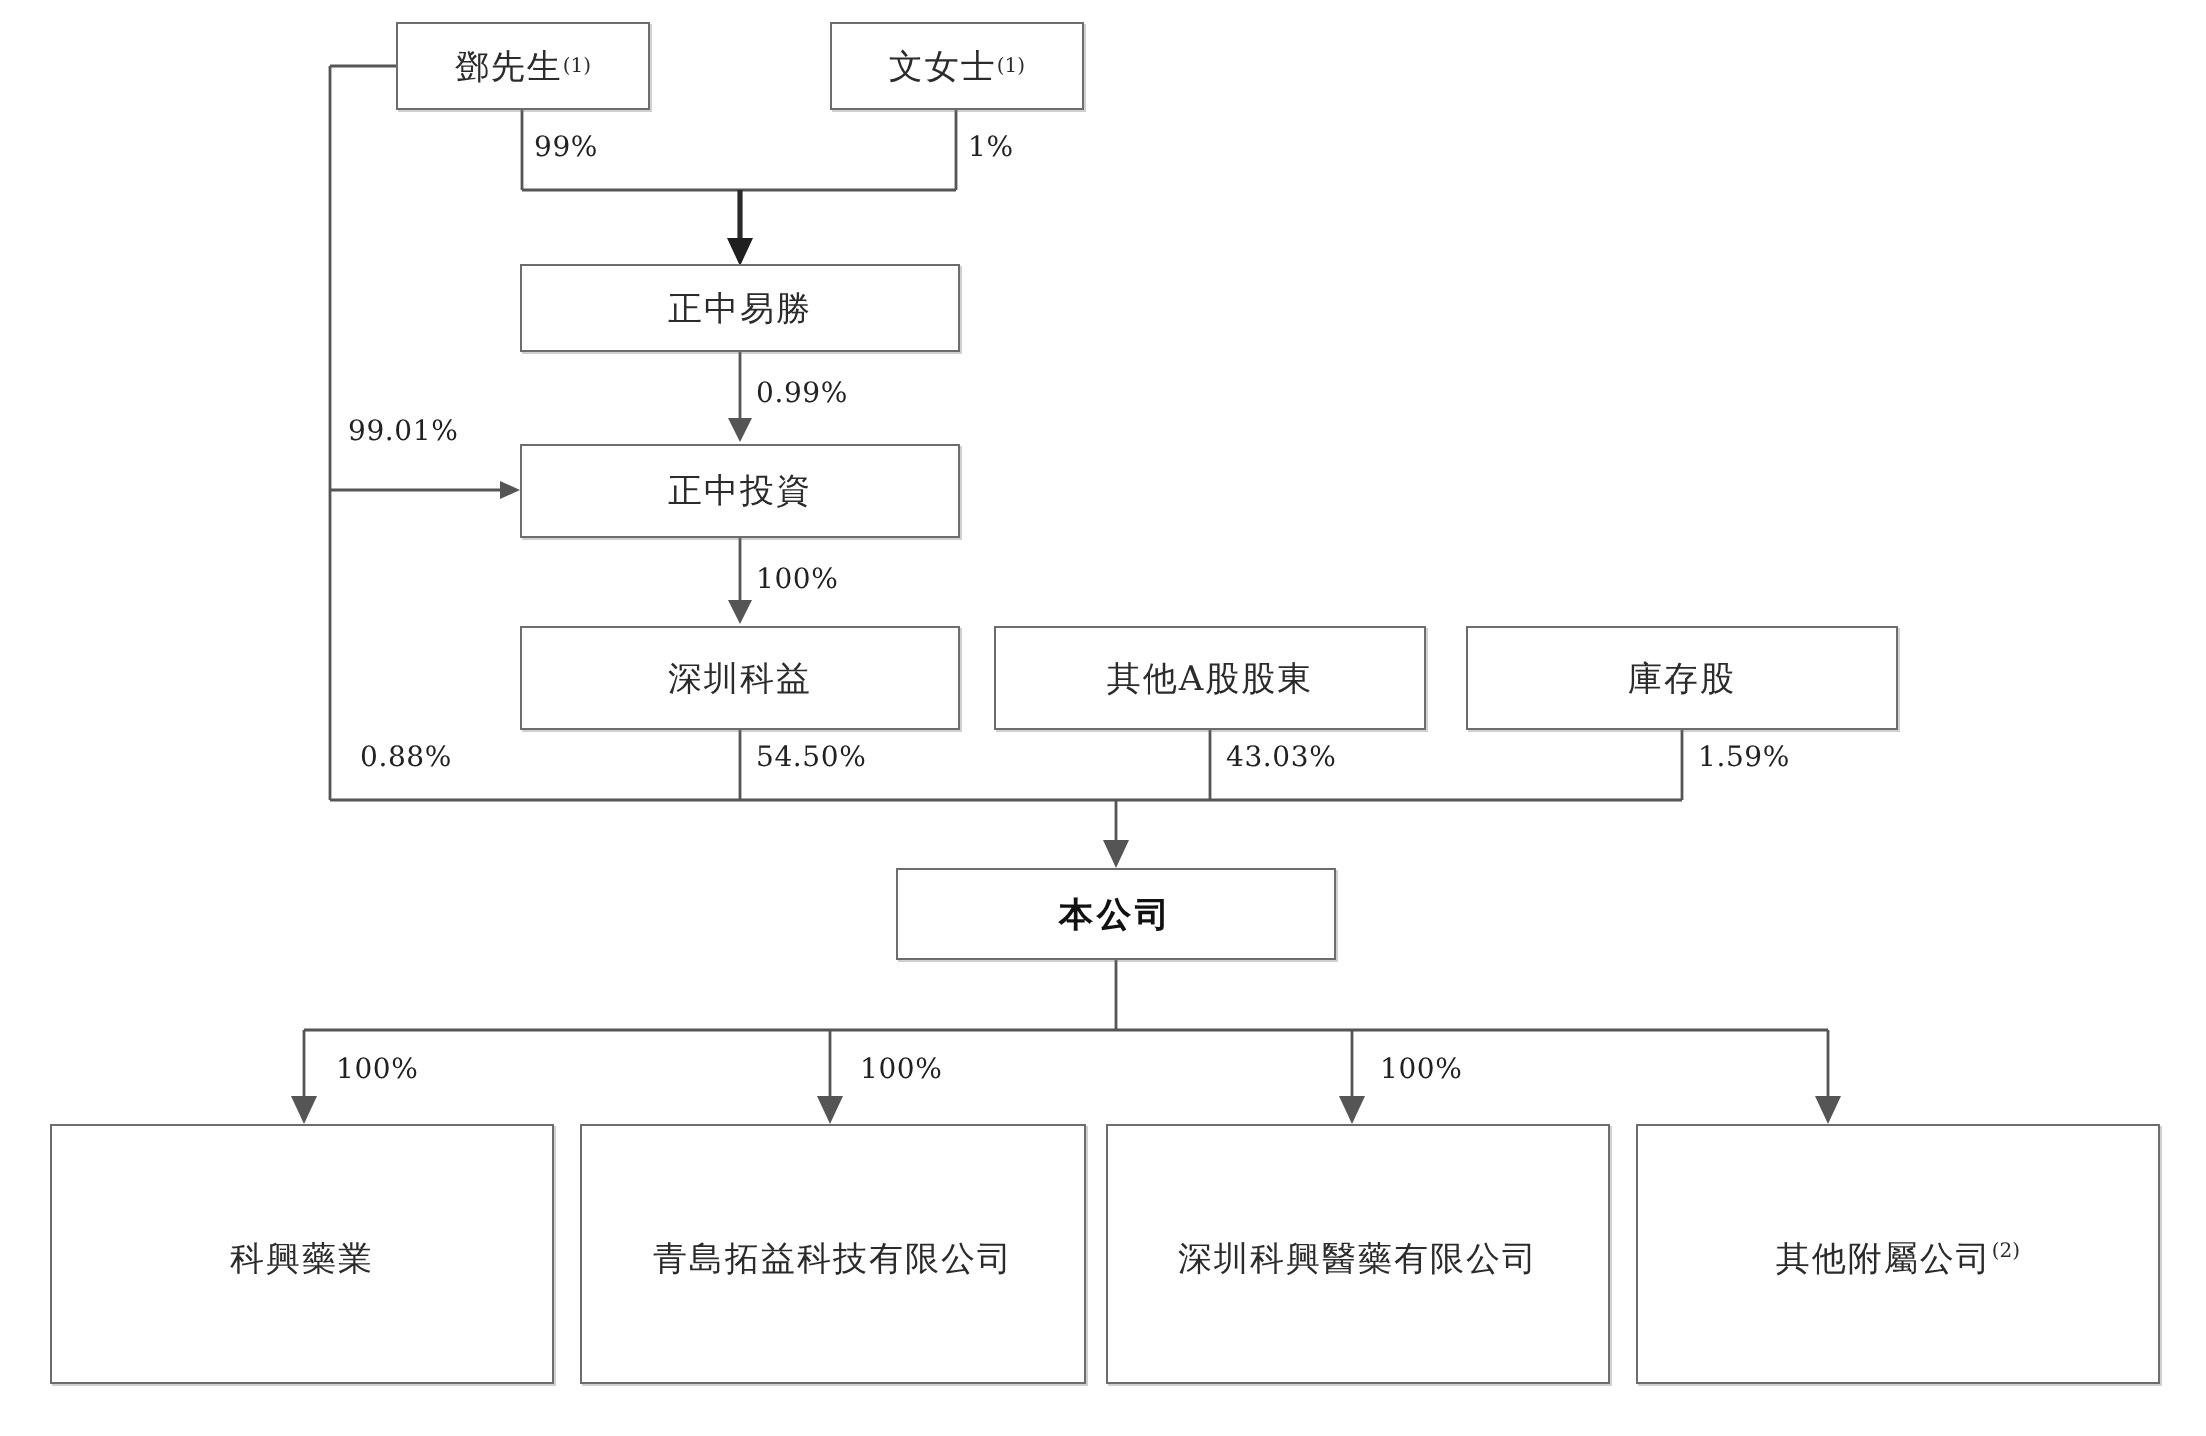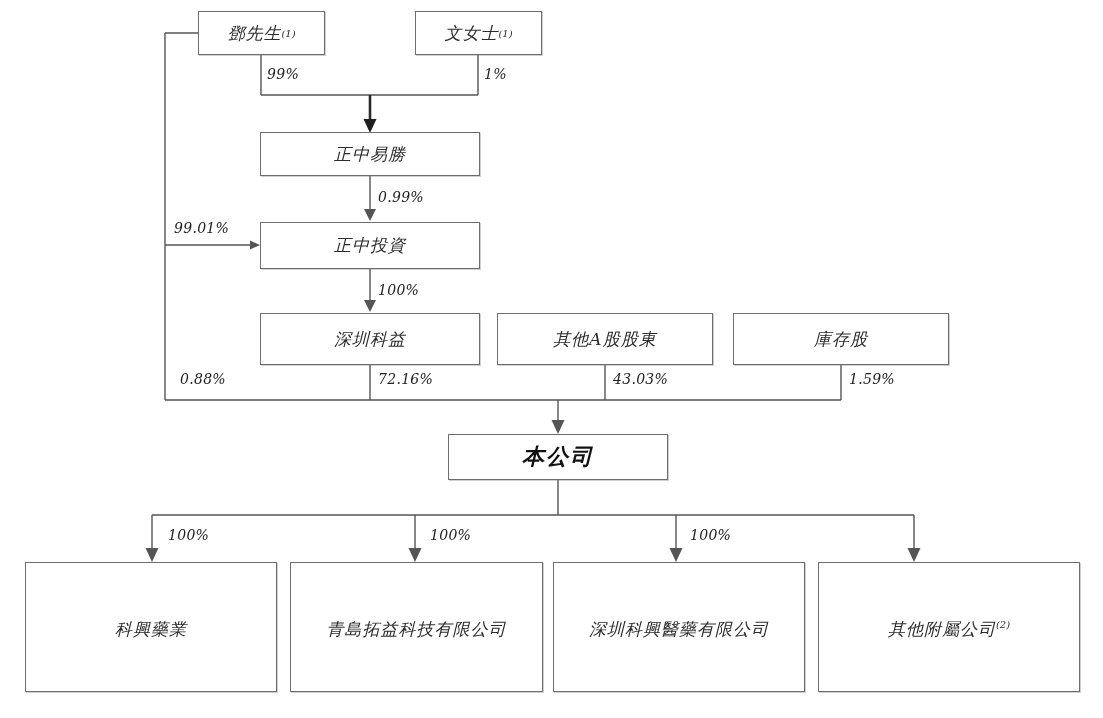--- a/index.html
+++ b/index.html
@@ -1,35 +1,35 @@
 <!DOCTYPE html>
 <html><head>
 <meta charset="utf-8">
 <style>
   html,body{margin:0;padding:0;background:#ffffff;}
   body{
     width:1103px;height:718px;position:relative;overflow:hidden;
     font-family:"DejaVu Serif","Liberation Serif",serif;
     color:#1a1a1a;
   }
-  #chart{position:absolute;left:0;top:0;width:965px;height:718px;font-style:italic;}
+  #chart{position:absolute;left:0;top:0;width:965px;height:718px;}
   .node{
     position:absolute;box-sizing:border-box;
     border:1px solid #6d6d6d;
     background:#ffffff;
     display:flex;align-items:center;justify-content:center;
     text-align:center;
     font-family:"DejaVu Serif","Liberation Serif",serif;
     font-size:17px;letter-spacing:1px;
     color:#2b2b2b;
     box-shadow:1px 1px 0 rgba(120,120,120,.35);
   }
   .node.bold{
     font-family:"DejaVu Sans","Liberation Sans",sans-serif;
-    font-weight:bold;letter-spacing:2px;font-size:22px;color:#111;
+    font-weight:bold;letter-spacing:2px;font-size:17px;color:#111;
   }
   .node.tall{align-items:flex-start;padding-top:55px;}
   .node .sup{font-size:10px;vertical-align:super;letter-spacing:0;}
   .lbl{
     position:absolute;
     font-family:"DejaVu Serif","Liberation Serif",serif;
     font-size:14px;color:#222;white-space:nowrap;
     letter-spacing:0.3px;
   }
   svg.wires{position:absolute;left:0;top:0;width:1103px;height:718px;pointer-events:none;}
@@ -122,27 +122,27 @@
       <span>其他附屬公司</span><span class="sup">(2)</span>
     </span>
   </div>
 
   <div class="lbl" style="left:267px;top:66px;">99%</div>
 
   <div class="lbl" style="left:484px;top:66px;">1%</div>
 
   <div class="lbl" style="left:378px;top:189px;">0.99%</div>
 
-  <div class="lbl" style="left:174px;top:220px;">99.01%</div>
+  <div class="lbl" style="left:174px;top:208px;">99.01%</div>
 
   <div class="lbl" style="left:378px;top:282px;">100%</div>
 
   <div class="lbl" style="left:180px;top:371px;">0.88%</div>
 
-  <div class="lbl" style="left:378px;top:371px;">72.16%</div>
+  <div class="lbl" style="left:378px;top:371px;">54.50%</div>
 
   <div class="lbl" style="left:613px;top:371px;">43.03%</div>
 
   <div class="lbl" style="left:849px;top:371px;">1.59%</div>
 
   <div class="lbl" style="left:168px;top:527px;">100%</div>
 
   <div class="lbl" style="left:430px;top:527px;">100%</div>
 
   <div class="lbl" style="left:690px;top:527px;">100%</div>

